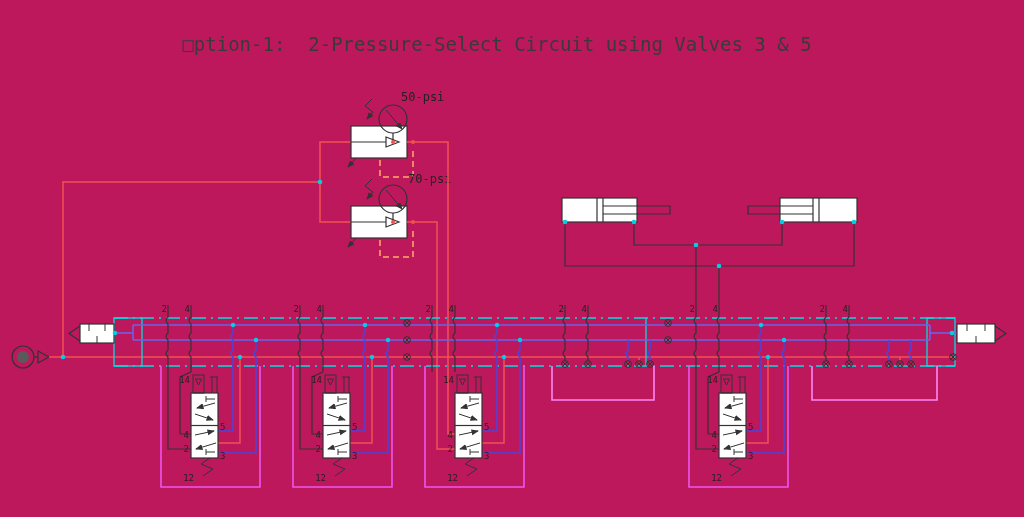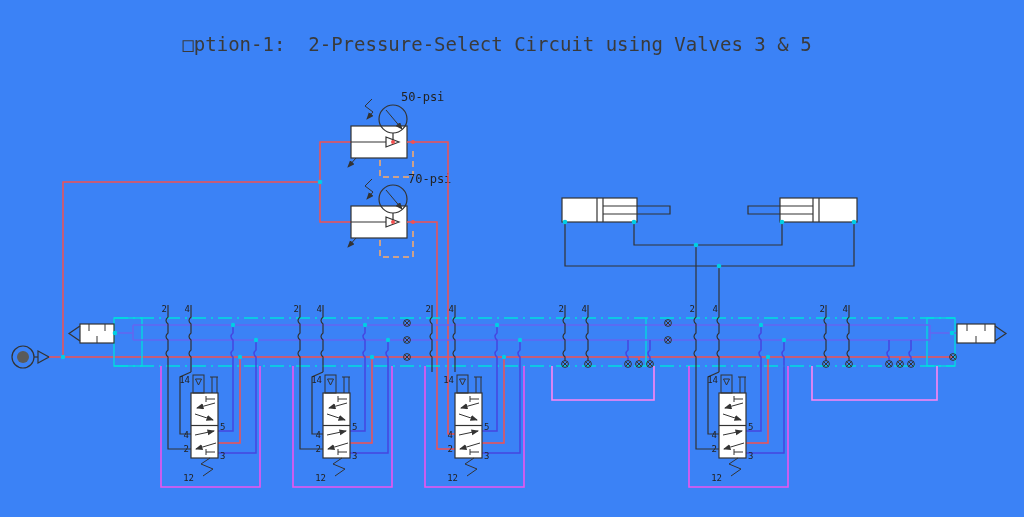--- a/index.html
+++ b/index.html
@@ -1,16 +1,16 @@
 <!DOCTYPE html>
 <html><head>
 <meta charset="utf-8">
 <style>
   html,body{margin:0;padding:0;background:#fff;}
-  .stage{position:relative;width:1024px;height:517px;background:#3b82f6;overflow:hidden;}
+  .stage{position:relative;width:1024px;height:517px;background:#be185d;overflow:hidden;}
   svg{display:block;}
   .dk{stroke:#333;fill:none;stroke-width:1.2;}
   .dkt{stroke:#333;fill:none;stroke-width:1;}
   .wht{fill:#fff;stroke:#333;stroke-width:1.2;}
   .red{stroke:#f25151;fill:none;stroke-width:1.5;}
   .blueR{stroke:#6565f0;fill:none;stroke-width:1.5;}
   .blueD{stroke:#4646e0;fill:none;stroke-width:1.5;}
   .cyn{stroke:#00dede;fill:none;stroke-width:1.3;}
   .cynd{stroke:#00dede;fill:none;stroke-width:1.3;stroke-dasharray:14 5 2 5;}
   .mag{stroke:#ee55ee;fill:none;stroke-width:1.6;}

